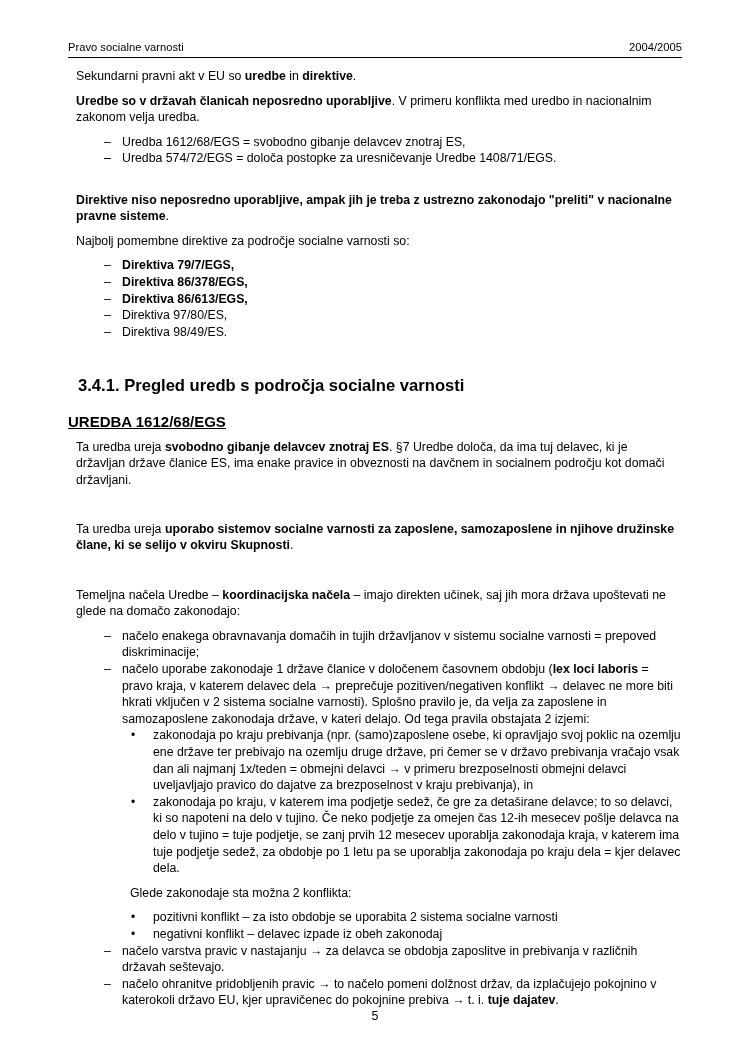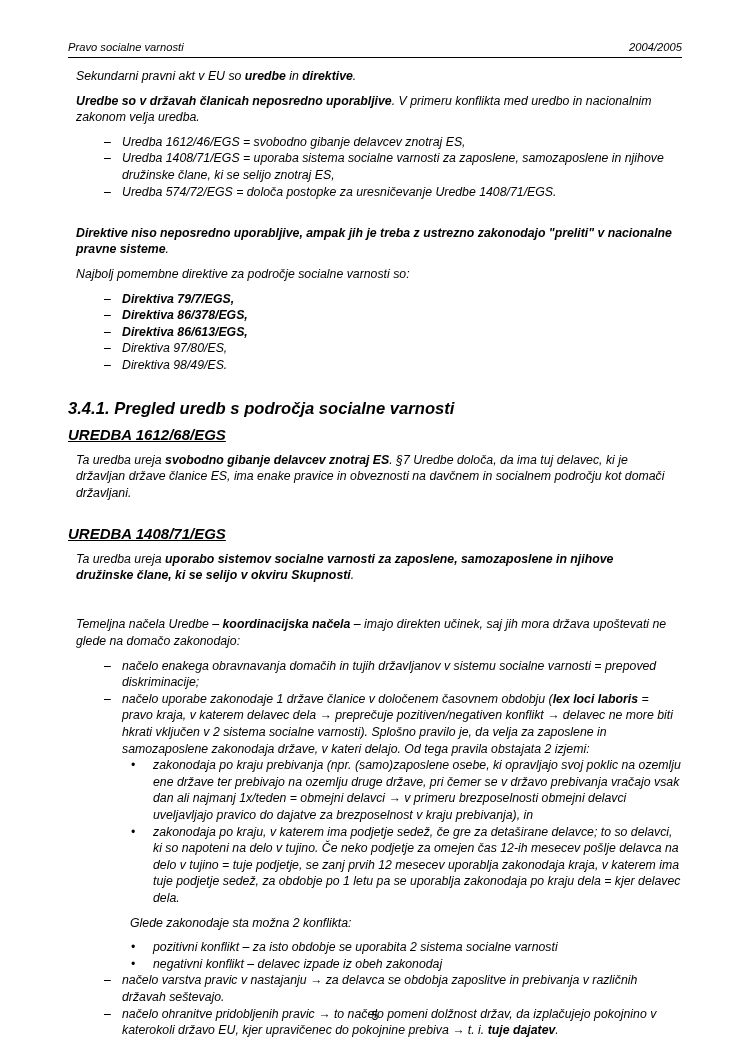--- a/index.html
+++ b/index.html
@@ -17,21 +17,20 @@
     height: 1061px;
     background: #ffffff;
     box-sizing: border-box;
     overflow: hidden;
   }
   .content {
     position: absolute;
     left: 68px;
     top: 40px;
     width: 614px;
-    font-style: italic;
   }
 
   
   .doc-header {
     display: flex;
     justify-content: space-between;
     align-items: baseline;
     font-size: 11.2px;
     line-height: 14px;
     border-bottom: 1.1px solid #000000;
@@ -86,21 +85,21 @@
     top: 0;
     font-size: 12px;
   }
   .plainline { padding-left: 54px; }
 
   
   h2.sec {
     font-size: 16.6px;
     font-weight: bold;
     line-height: 21px;
-    margin: 0;
+    margin: 10px;
   }
   .subhead {
     font-weight: bold;
     text-decoration: underline;
     font-size: 15px;
     line-height: 16.6px;
   }
 
   .arrow { font-weight: bold; }
 
@@ -128,22 +127,22 @@
     </div>
 
     <div class="body">
 
       <p class="para"><span>Sekundarni pravni akt v EU so </span><b>uredbe</b><span> in </span><b>direktive</b><span>.</span></p>
 
       <p class="para"><b>Uredbe so v državah članicah neposredno uporabljive</b><span>. V primeru konflikta med uredbo in nacionalnim zakonom velja uredba.</span></p>
 
 
       <ul class="lvl1">
-        <li><span class="mk">–</span><span>Uredba 1612/46/EGS = svobodno gibanje delavcev znotraj ES,</span></li>
-        <li><span class="mk">–</span><span>Uredba 1408/71/EGS = uporaba sistema socialne varnosti za zaposlene, samozaposlene in njihove družinske člane, ki se selijo znotraj ES,</span></li>
+        <li><span class="mk">–</span><span>Uredba 1612/68/EGS = svobodno gibanje delavcev znotraj ES,</span></li>
+        <li><span class="mk">–</span></li>
         <li><span class="mk">–</span><span>Uredba 574/72/EGS = določa postopke za uresničevanje Uredbe 1408/71/EGS.</span></li>
       </ul>
 
       <div class="gap"></div>
 
       <p class="para"><b>Direktive niso neposredno uporabljive, ampak jih je treba z ustrezno zakonodajo "preliti" v nacionalne pravne sisteme</b><span>.</span></p>
 
       <p class="para">Najbolj pomembne direktive za področje socialne varnosti so:</p>
 
       <ul class="lvl1">
@@ -160,21 +159,20 @@
       <h2 class="sec">3.4.1. Pregled uredb s področja socialne varnosti</h2>
 
       <div class="gap-sm"></div>
 
       <div class="subhead">UREDBA 1612/68/EGS</div>
 
       <p class="para"><span>Ta uredba ureja </span><b>svobodno gibanje delavcev znotraj ES</b><span>. §7 Uredbe določa, da ima tuj delavec, ki je državljan države članice ES, ima enake pravice in obveznosti na davčnem in socialnem področju kot domači državljani.</span></p>
 
       <div class="gap"></div>
 
-      <div class="subhead">UREDBA 1408/71/EGS</div>
 
       <p class="para"><span>Ta uredba ureja </span><b>uporabo sistemov socialne varnosti za zaposlene, samozaposlene in njihove družinske člane, ki se selijo v okviru Skupnosti</b><span>.</span></p>
 
       <div class="gap"></div>
 
       <p class="para"><span>Temeljna načela Uredbe – </span><b>koordinacijska načela</b><span> – imajo direkten učinek, saj jih mora država upoštevati ne glede na domačo zakonodajo:</span></p>
 
       <ul class="lvl1">
 
         <li><span class="mk">–</span><span>načelo enakega  obravnavanja domačih in tujih državljanov v sistemu socialne varnosti = prepoved diskriminacije;</span></li>

